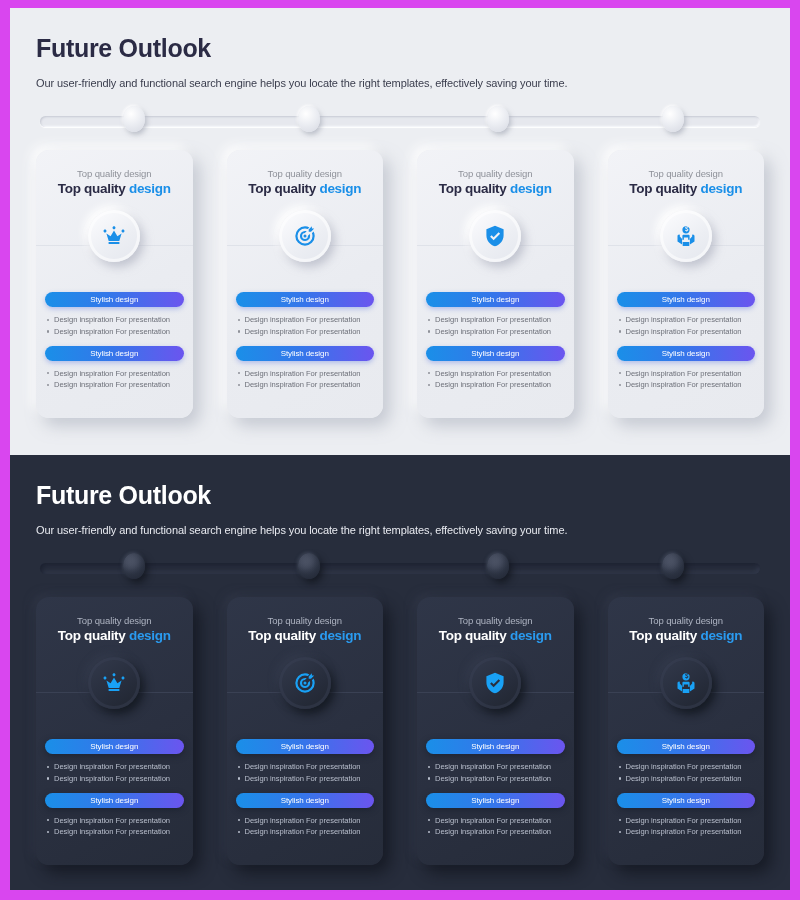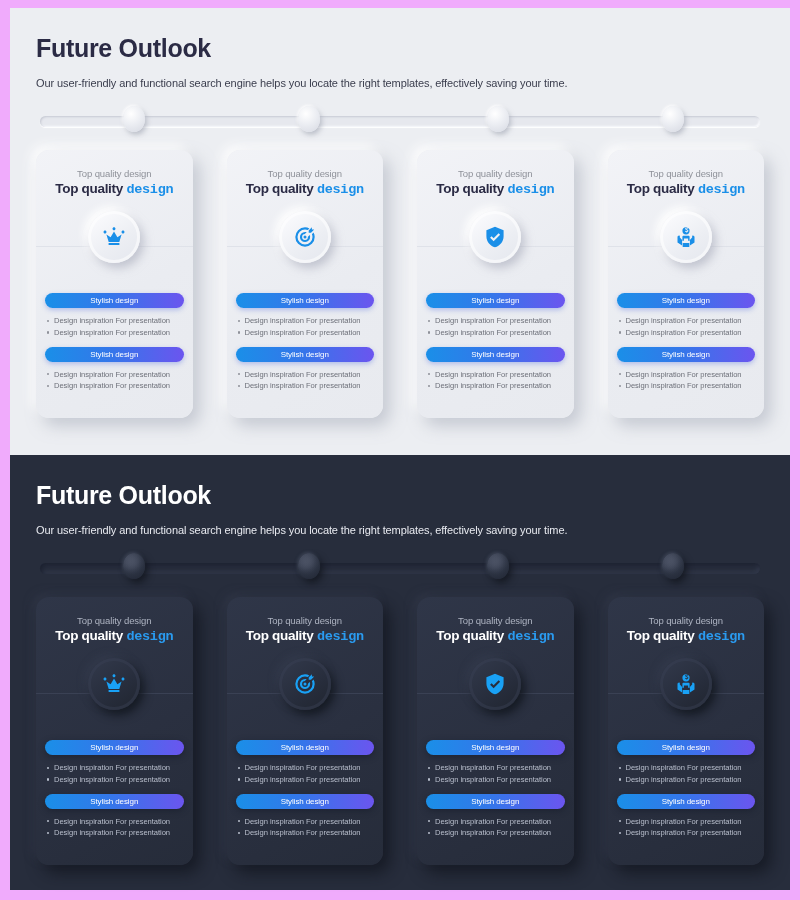--- a/index.html
+++ b/index.html
@@ -7,21 +7,21 @@
   html, body {
     width: 800px; height: 900px;
     font-family: "Liberation Sans", sans-serif;
     background: #ffffff;
     overflow: hidden;
   }
 
   #page {
     width: 800px; height: 900px;
     position: relative;
-    background: #f0abfc;
+    background: #d946ef;
     padding: 8px 10px 10px 10px;
   }
 
   .section { position: relative; width: 780px; padding: 26px 26px 0 26px; }
   .section.light { height: 447px; background: #eceef2; }
   .section.dark  { height: 435px; background: #272d3c; }
 
   
   .sec-title {
     font-size: 25px; font-weight: bold; letter-spacing: -0.3px;
@@ -80,21 +80,21 @@
   }
 
   .card-head { text-align: center; padding: 0 8px; }
   .head-small { font-size: 9.5px; letter-spacing: -0.1px; }
   .light .head-small { color: #8e9199; }
   .dark  .head-small { color: #aeb4c2; }
 
   .head-big { font-size: 13.5px; font-weight: bold; margin-top: 2px; letter-spacing: -0.3px; }
   .light .head-big { color: #2b2b45; }
   .dark  .head-big { color: #ffffff; }
-  .head-big .accent { color: #1a8fe8; font-family: Liberation Mono, monospace; }
+  .head-big .accent { color: #1a8fe8; }
   .dark .head-big .accent { color: #2a9bf0; }
 
   
   .icon-zone { position: relative; height: 78px; margin-top: 10px; }
   .divider { position: absolute; top: 39px; left: 0; right: 0; height: 1px; }
   .light .divider { background: #dfe2e9; }
   .dark  .divider { background: #3a4154; }
 
   .icon-circle {
     position: absolute; left: 50%; top: 4px; transform: translateX(-50%);

